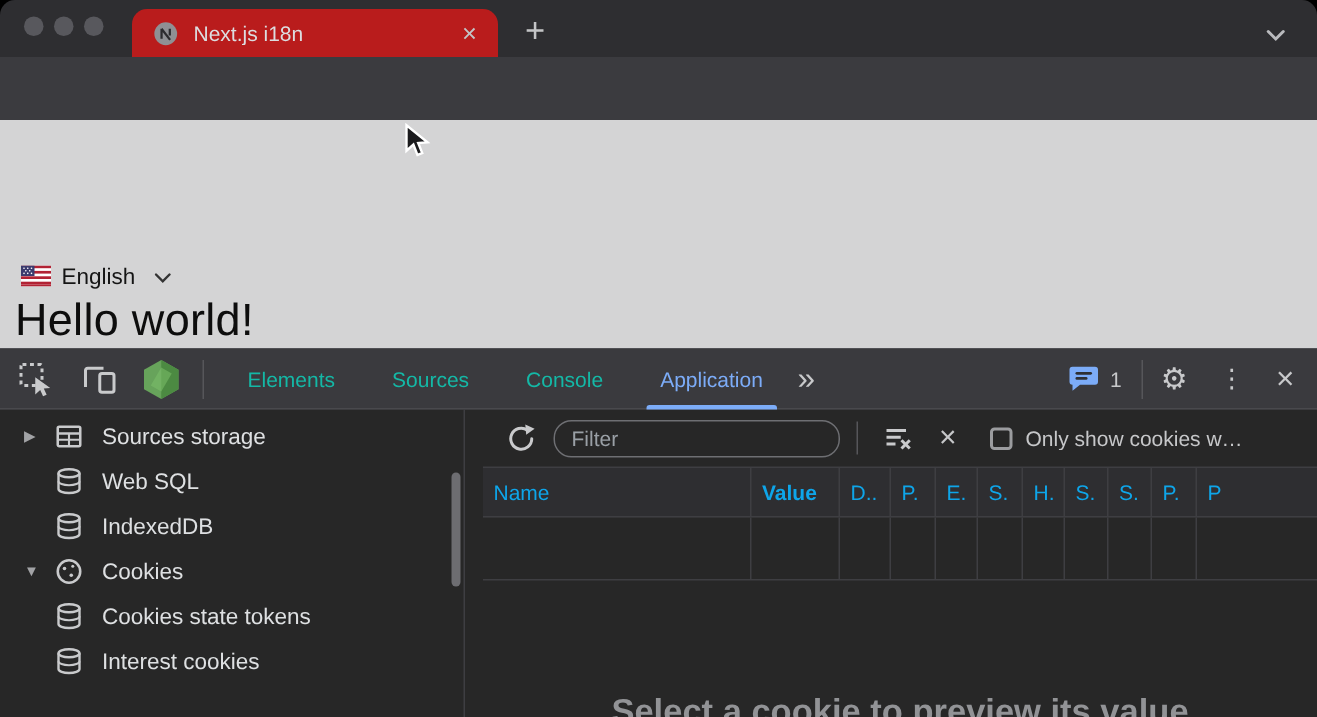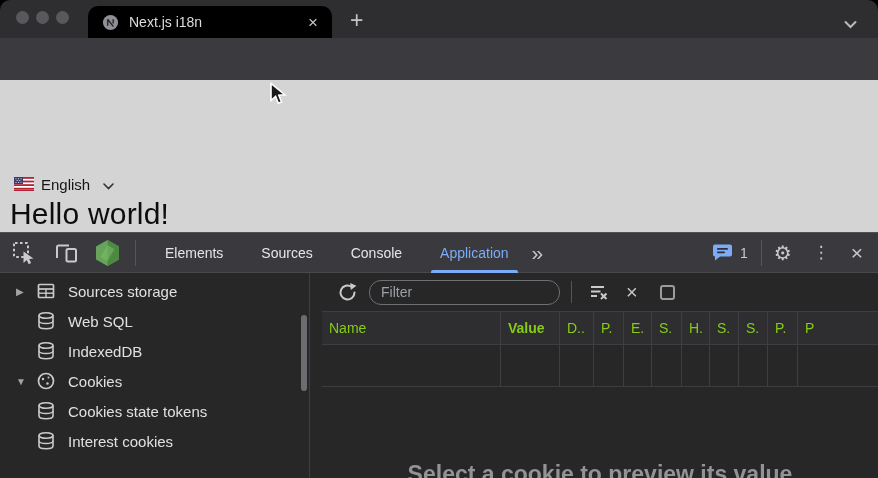--- a/index.html
+++ b/index.html
@@ -4,21 +4,21 @@
 <style>
   * { box-sizing: border-box; margin: 0; padding: 0; }
   html,body { width: 878px; height: 478px; overflow: hidden; background: #000; }
   body { font-family: "Liberation Sans", sans-serif; }
   .screen { position: relative; width: 878px; height: 478px; border-radius: 10px 10px 0 0; overflow: hidden; }
 
   
   .tabstrip { position: absolute; top: 0; left: 0; width: 878px; height: 38px; background: #2e2e31; }
   .traffic { position: absolute; top: 11px; width: 13px; height: 13px; border-radius: 50%; background: #58585d; }
   .t1 { left: 16px; } .t2 { left: 36px; } .t3 { left: 56px; }
-  .tab { position: absolute; left: 88px; top: 6px; width: 244px; height: 32px; background: #000000;
+  .tab { position: absolute; left: 88px; top: 6px; width: 244px; height: 32px; background: #b91c1c;
          border-radius: 10px 10px 0 0; display: flex; align-items: center; padding: 0 10px 0 14px; }
   .tab-title { color: #dcdde0; font-size: 14px; margin-left: 10px; white-space: nowrap; overflow: hidden; flex: 1; }
   .tab-close { color: #c3c4c6; font-size: 17px; line-height: 17px; padding: 0 4px; }
   .newtab { position: absolute; left: 344px; top: 5px; color: #c3c4c6; font-size: 23px; font-weight: 400; padding: 2px 6px; }
   .tabsearch { position: absolute; left: 844px; top: 15px; }
 
   
   .toolbar { position: absolute; top: 38px; left: 0; width: 878px; height: 42px; background: #3b3b3f; }
   .navbtn { position: absolute; top: 46px; color: #c6c7c9; font-size: 20px; line-height: 22px; }
   .back { left: 14px; } .fwd { left: 48px; }
@@ -42,21 +42,21 @@
   .lang-chevron { margin-left: 6px; margin-top: 2px; }
   .page-heading { position: absolute; left: 10px; top: 117px; color: #0d0d0d; font-size: 30px; letter-spacing: 0.2px; }
 
   
   .devtools { position: absolute; top: 232px; left: 0; width: 878px; height: 246px; background: #272727; border-top: 1px solid #505054; }
   .dt-tabbar { height: 40px; background: #3a3a3e; border-bottom: 1px solid #49494d; display: flex; align-items: center; }
   .dt-icon { flex: none; display: flex; align-items: center; }
   .i-inspect { margin-left: 11px; } .i-device { margin-left: 17px; } .i-node { margin-left: 15px; }
   .dt-sep { width: 1px; height: 26px; background: #56565a; flex: none; }
   .sep-a { margin-left: 14px; }
-  .dt-tab { color: #e5e5e5; font-size: 14px; padding: 0 19px; height: 40px; line-height: 40px; flex: none; position: relative; }
+  .dt-tab { color: #14b8a6; font-size: 14px; padding: 0 19px; height: 40px; line-height: 40px; flex: none; position: relative; }
   .dt-tab.first { margin-left: 10px; }
   .dt-tab.selected { color: #7cacf8; }
   .dt-tab.selected::after { content: ""; position: absolute; left: 10px; right: 10px; bottom: 0; height: 3px; background: #7cacf8; border-radius: 2px 2px 0 0; }
   .more-tabs { color: #c8c9cb; font-size: 21px; margin-left: 4px; line-height: 40px; }
   .dt-right { margin-left: auto; display: flex; align-items: center; }
   .issues-count { color: #c8c9cb; font-size: 14px; margin-left: 7px; }
   .sep-b { margin: 0 12px 0 13px; }
   .gear { color: #c8c9cb; font-size: 20px; line-height: 24px; }
   .dt-kebab { color: #c8c9cb; font-size: 17px; margin-left: 21px; line-height: 24px; }
   .dt-close { color: #c8c9cb; font-size: 21px; margin: 0 15px 0 21px; line-height: 24px; }
@@ -82,21 +82,21 @@
                font-family: "Liberation Sans", sans-serif; flex: none; }
   .ck-filter::placeholder { color: #9aa0a6; }
   .ck-tsep { width: 1px; height: 22px; background: #56565a; margin: 0 10px 0 11px; flex: none; }
   .ck-clear { flex: none; display: flex; margin: 0 6px; }
   .ck-x { color: #c6c7c9; font-size: 20px; margin: 0 11px; flex: none; line-height: 22px; }
   .ck-check { width: 15px; height: 15px; appearance: none; -webkit-appearance: none; border: 2px solid #9b9c9f;
               border-radius: 3px; background: transparent; margin-left: 11px; flex: none; }
   .ck-checklabel { color: #c6c7c9; font-size: 14px; margin-left: 9px; white-space: nowrap; overflow: hidden; }
 
   .ck-header { height: 33px; background: #2e2e31; border-bottom: 1px solid #3e3e42; display: flex; flex: none; }
-  .ck-header .cell { color: #84cc16; font-size: 14px; line-height: 32px; }
+  .ck-header .cell { color: #0ea5e9; font-size: 14px; line-height: 32px; }
   .ck-row { height: 42px; border-bottom: 1px solid #3e3e42; display: flex; flex: none; }
   .cell { border-right: 1px solid #3e3e42; padding-left: 7px; overflow: hidden; white-space: nowrap; flex: none; }
   .c0 { width: 179px; } .c1 { width: 59px; font-weight: bold; } .c2 { width: 34px; } .c3 { width: 30px; } .c4 { width: 28px; }
   .c5 { width: 30px; } .c6 { width: 28px; } .c7 { width: 29px; } .c8 { width: 29px; } .c9 { width: 30px; }
   .c10 { flex: 1; border-right: none; }
 
   .ck-preview { flex: 1; position: relative; overflow: hidden; }
   .preview-msg { position: absolute; left: 0; right: 0; top: 74px; text-align: center;
                  color: #929396; font-size: 23px; font-weight: bold; }
 </style>
@@ -334,20 +334,21 @@
             <svg width="21" height="20" viewBox="0 0 21 20">
               <line x1="3" y1="5" x2="16" y2="5" stroke="#c9cacc" stroke-width="2"></line>
               <line x1="3" y1="9.5" x2="12.5" y2="9.5" stroke="#c9cacc" stroke-width="2"></line>
               <line x1="3" y1="14" x2="9" y2="14" stroke="#c9cacc" stroke-width="2"></line>
               <line x1="13" y1="11.5" x2="18.5" y2="17" stroke="#c9cacc" stroke-width="2"></line>
               <line x1="18.5" y1="11.5" x2="13" y2="17" stroke="#c9cacc" stroke-width="2"></line>
             </svg>
           </span>
           <span class="ck-x">×</span>
           <input type="checkbox" class="ck-check" style="">
+          <span class="ck-checklabel">Only show cookies w…</span>
         </div>
 
         <div class="ck-header">
           <span class="cell c0">Name</span>
           <span class="cell c1">Value</span>
           <span class="cell c2">D..</span>
           <span class="cell c3">P.</span>
           <span class="cell c4">E.</span>
           <span class="cell c5">S.</span>
           <span class="cell c6">H.</span>

